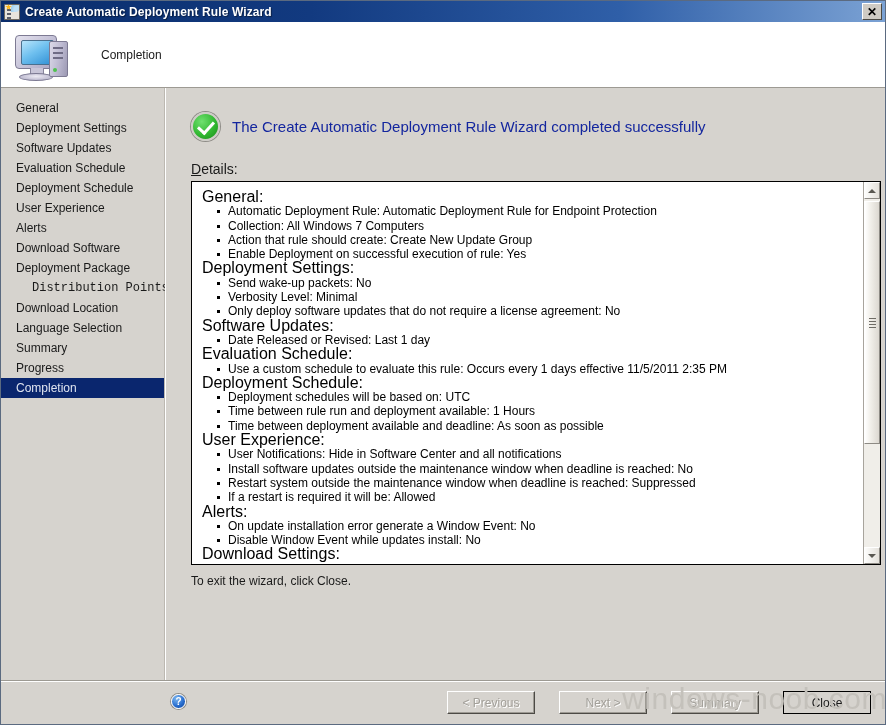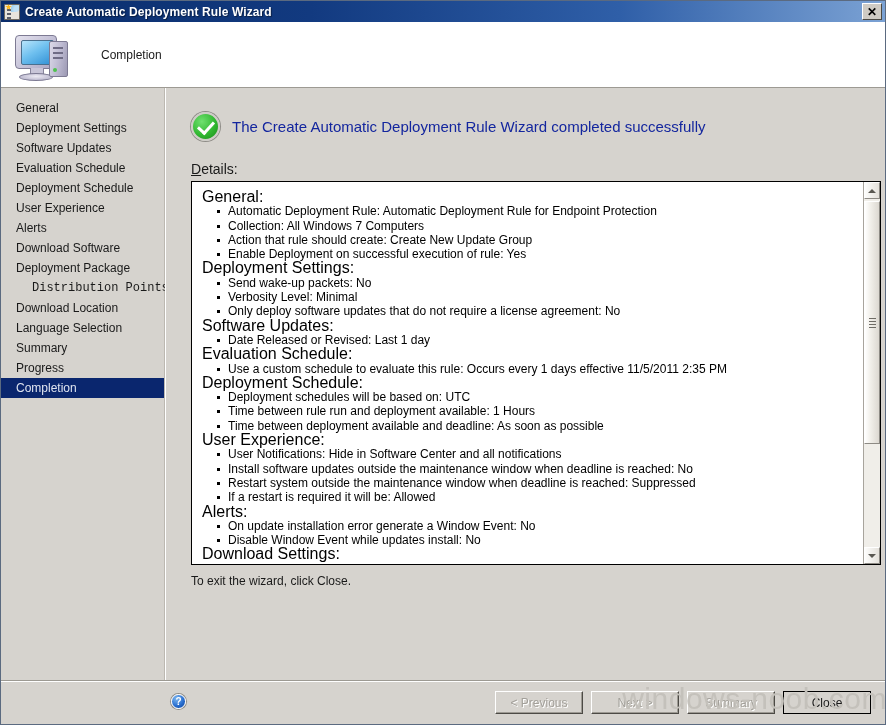--- a/index.html
+++ b/index.html
@@ -393,21 +393,21 @@
     color: #ffffff;
     font-size: 10px;
     font-weight: bold;
     line-height: 1;
     cursor: default;
   }
   #footer-buttons {
     position: absolute;
     right: 14px;
     display: flex;
-    gap: 8px;
+    gap: 24px;
   }
   .wbtn {
     width: 88px;
     height: 23px;
     background: #d6d3ce;
     border-top: 1px solid #ffffff;
     border-left: 1px solid #ffffff;
     border-right: 1px solid #4c4a45;
     border-bottom: 1px solid #4c4a45;
     box-shadow: inset -1px -1px 0 #9d9a93;

